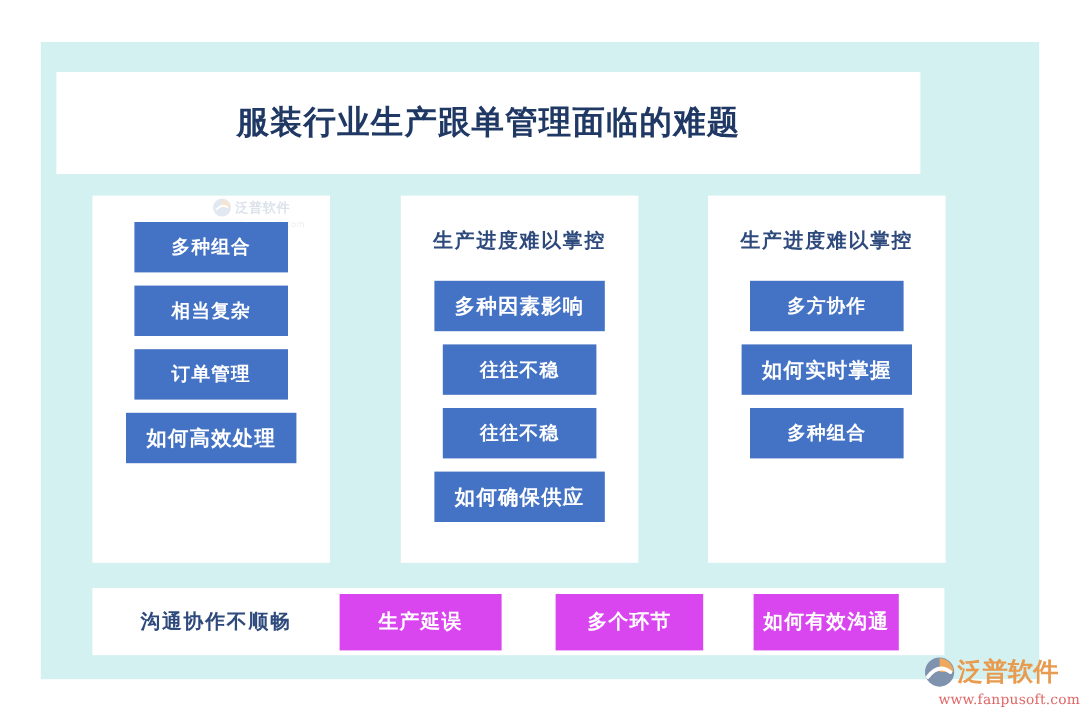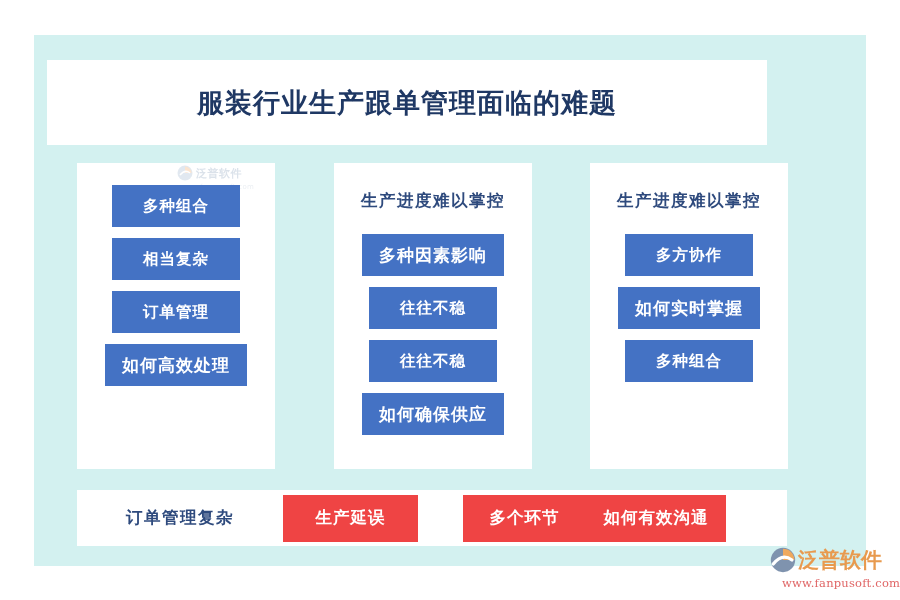--- a/index.html
+++ b/index.html
@@ -159,35 +159,35 @@
     text-align: center;
     font-size: 16.5px;
     font-weight: bold;
     color: #2e4a7d;
     letter-spacing: 1.5px;
     white-space: nowrap;
     flex: 0 0 auto;
   }
   .bchip {
     height: 47px;
-    background: #ef4444;
+    background: #d946ef;
     color: #ffffff;
     font-size: 16.5px;
     font-weight: bold;
     letter-spacing: 1px;
     display: flex;
     align-items: center;
     justify-content: center;
     white-space: nowrap;
     flex: 0 0 auto;
     box-sizing: border-box;
   }
   .bchip-1 { width: 135px; margin-left: 0px; }
   .bchip-2 { width: 123px; margin-left: 45px; }
-  .bchip-3 { width: 140px; }
+  .bchip-3 { width: 121px; margin-left: 42px; }
 
   
   .brand {
     position: absolute;
     left: 770px;
     top: 546px;
     width: 125px;
     height: 48px;
     z-index: 5;
   }
@@ -263,21 +263,21 @@
   <div class="col col-3">
     <div class="col-head">生产进度难以掌控</div>
     <ul class="chip-list">
       <li class="chip">多方协作</li>
       <li class="chip wide">如何实时掌握</li>
       <li class="chip">多种组合</li>
     </ul>
   </div>
 
   <div class="bottom-card">
-    <div class="bottom-label">订单管理复杂</div>
+    <div class="bottom-label">沟通协作不顺畅</div>
     <div class="bchip bchip-1">生产延误</div>
     <div class="bchip bchip-2">多个环节</div>
     <div class="bchip bchip-3">如何有效沟通</div>
   </div>
 
   <div class="brand">
     <div class="brand-row">
       <svg class="brand-mark" viewBox="0 0 32 32">
         <circle cx="16" cy="16" r="15" fill="#7f93ae"></circle>
         <path d="M16 2 A14 14 0 0 1 30 16 L16 16 Z" fill="#efa95e"></path>

